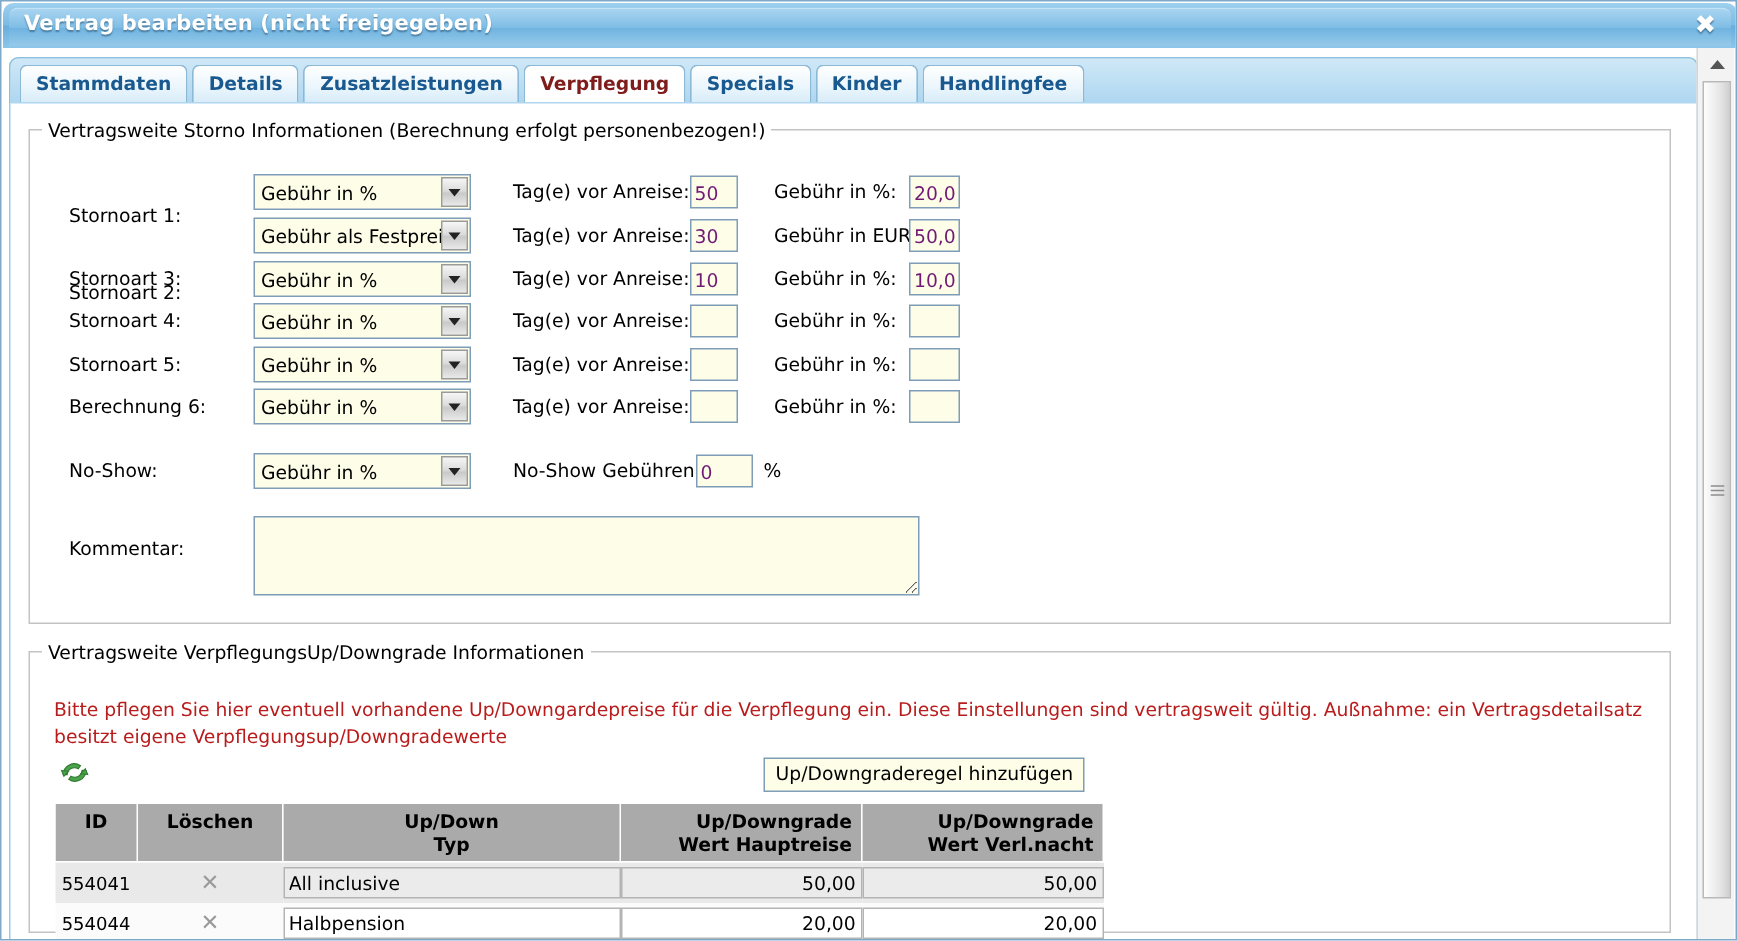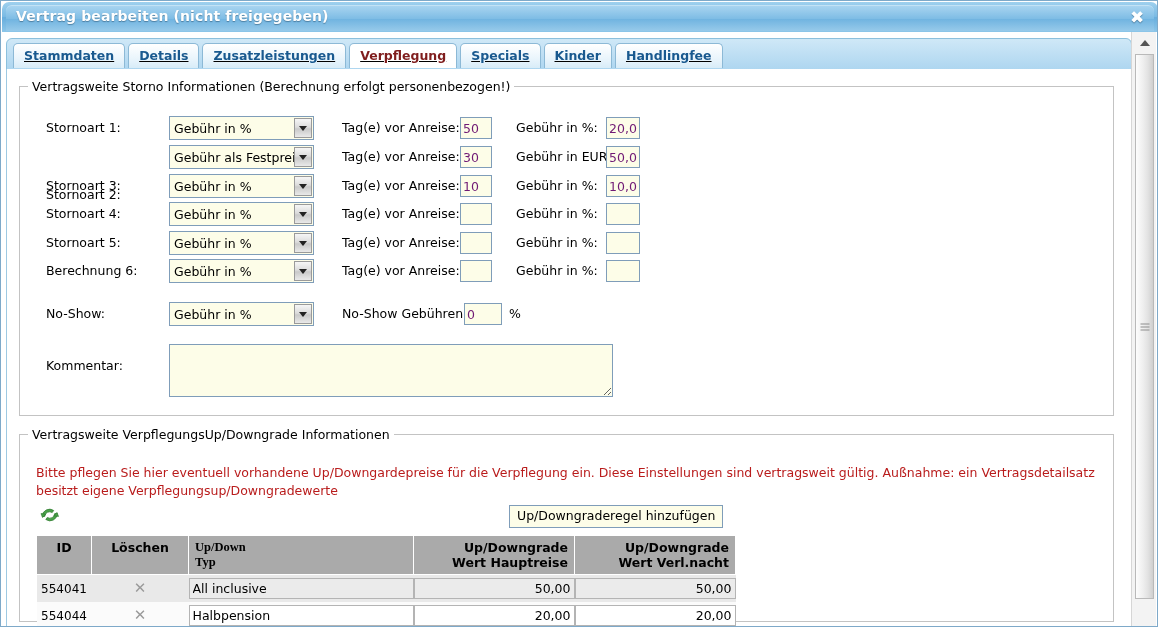--- a/index.html
+++ b/index.html
@@ -47,21 +47,21 @@
   }
   
   .tabstrip{
     position:absolute;left:5px;top:37px;width:1126px;height:32px;
     background:linear-gradient(to bottom,#cfe8f7 0%,#aed6f0 100%);
     border:1px solid #8cc0dd;
     border-radius:6px 6px 0 0;
     box-sizing:border-box;
   }
   .tabs{
-    position:absolute;left:6px;top:4px;display:flex;gap:3px;align-items:flex-end;text-decoration:underline;
+    position:absolute;left:6px;top:4px;display:flex;gap:3px;align-items:flex-end;
   }
   .tab{
     background:#ffffff;
     border:1px solid #8cb9d6;
     border-bottom:none;
     border-radius:5px 5px 0 0;
     padding:5px 10px 6px 10px;
     font-size:12.5px;font-weight:bold;color:#19598f;
     cursor:pointer;white-space:nowrap;line-height:13px;
   }
@@ -169,21 +169,21 @@
   table.grid th{
     background:#aaaaaa;
     color:#000;font-weight:bold;
     border:1px solid #ffffff;
     padding:4px 6px;
     vertical-align:top;
     line-height:15px;
   }
   table.grid th.c-id{width:42px;text-align:center;}
   table.grid th.c-del{width:84px;text-align:center;}
-  table.grid th.c-typ{width:212px;text-align:left;font-family:Liberation Serif, serif;}
+  table.grid th.c-typ{width:212px;text-align:center;}
   table.grid th.c-num{width:148px;text-align:right;}
   table.grid td{
     padding:0;border:none;height:27px;
     vertical-align:middle;
   }
   tr.r-odd td{background:#e9e9e9;}
   tr.r-even td{background:#fbfbfb;}
   td.c-id{text-align:center;font-size:12px;padding:0 4px;}
   td.c-del{text-align:center;}
   td.cell-input{padding:0 2px;}
@@ -249,21 +249,21 @@
       <div class="tab inactive"><span>Handlingfee</span></div>
     </div>
   </div>
 
   <div class="content">
 
     <fieldset class="fs" id="fs-storno">
       <legend>Vertragsweite Storno Informationen (Berechnung erfolgt personenbezogen!)</legend>
 
       <div class="row" style="left:0;top:22px;width:100%;">
-        <div class="lbl" style="left:26px;top:0;">Stornoart 1:</div>
+        <div class="lbl" style="left:26px;top:16px;">Stornoart 1:</div>
         <div class="selwrap" style="left:149px;top:0;">
           <select class="sel" style="left:0;top:0;">
             <option>Gebühr in %</option>
           </select>
           <span class="arrowbtn">
               <i></i>
             </span>
         </div>
         <div class="lbl" style="left:322px;top:0;">Tag(e) vor Anreise:</div>
         <input class="txt" style="left: 440px; top: 1px; width: 32px;" value="50">

